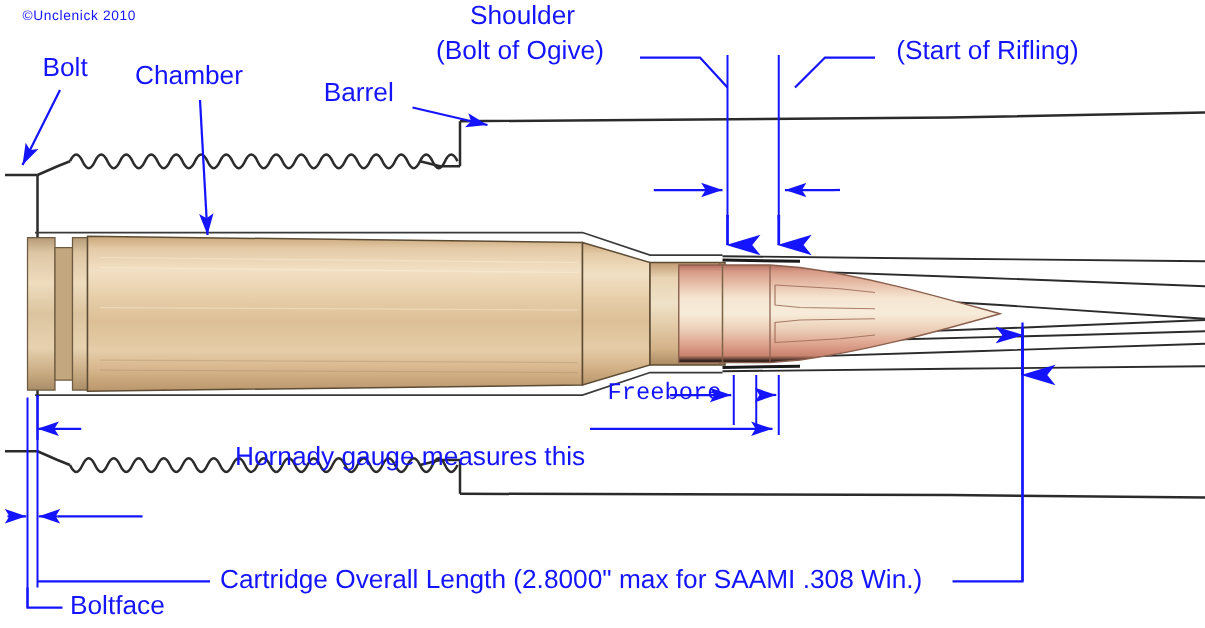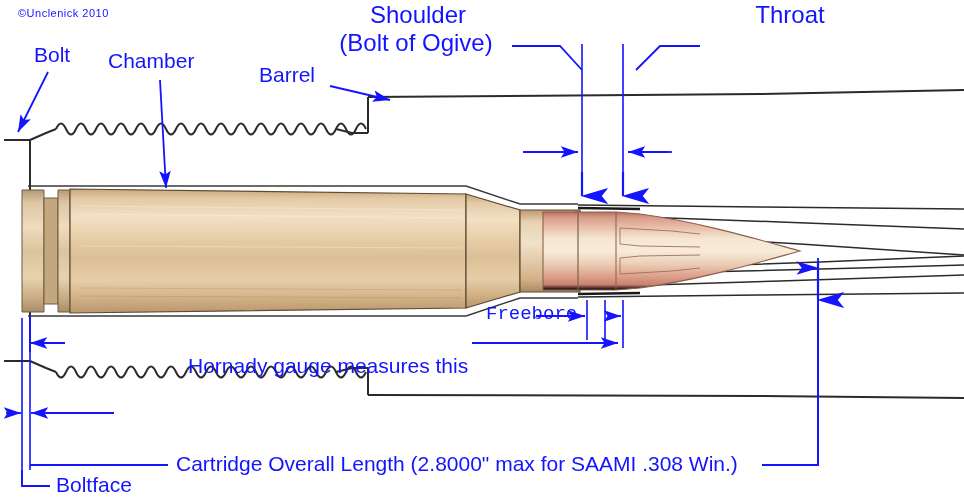--- a/index.html
+++ b/index.html
@@ -11,21 +11,21 @@
     font-family:"Liberation Sans", sans-serif;
   }
   #stage svg{position:absolute;left:0;top:0;}
   .lbl{
     position:absolute;
     color:#1414ff;
     font-family:"Liberation Sans", sans-serif;
     white-space:nowrap;
     line-height:1.05;
   }
-  .lbl-big{font-size:24px;}
+  .lbl-big{font-size:21px;}
   .lbl-med{font-size:21px;}
   .lbl-sm{font-size:19px;font-family:Liberation Mono, monospace;}
   .lbl-tiny{font-size:11px;letter-spacing:.5px;}
   .ctr{text-align:center;}
 </style>
 </head>
 <body>
 
 <div id="stage">
 
@@ -268,21 +268,21 @@
 
   <div class="lbl lbl-med" style="left:34px;top:44px;">Bolt</div>
 
   <div class="lbl lbl-med" style="left:108px;top:50px;">Chamber</div>
 
   <div class="lbl lbl-med" style="left:259px;top:64px;">Barrel</div>
 
   <div class="lbl lbl-big ctr" style="left:322px;top:2px;width:192px;">Shoulder</div>
   <div class="lbl lbl-big ctr" style="left:316px;top:30px;width:200px;">(Bolt of Ogive)</div>
 
-  <div class="lbl lbl-big ctr" style="left:700px;top:2px;width:180px;">Throat</div>
+  <div class="lbl lbl-big ctr" style="left:674px;top:30px;width:232px;">(Start of Rifling)</div>
 
 
   <div class="lbl lbl-sm" style="left:486px;top:305px;">Freebore</div>
 
   <div class="lbl lbl-med" style="left:188px;top:331px;margin-top:24px;">Hornady gauge measures this</div>
 
 
   <div class="lbl lbl-med" style="left:176px;top:453px;">Cartridge Overall Length (2.8000" max for SAAMI .308 Win.)</div>
 
   <div class="lbl lbl-med" style="left:56px;top:474px;">Boltface</div>

